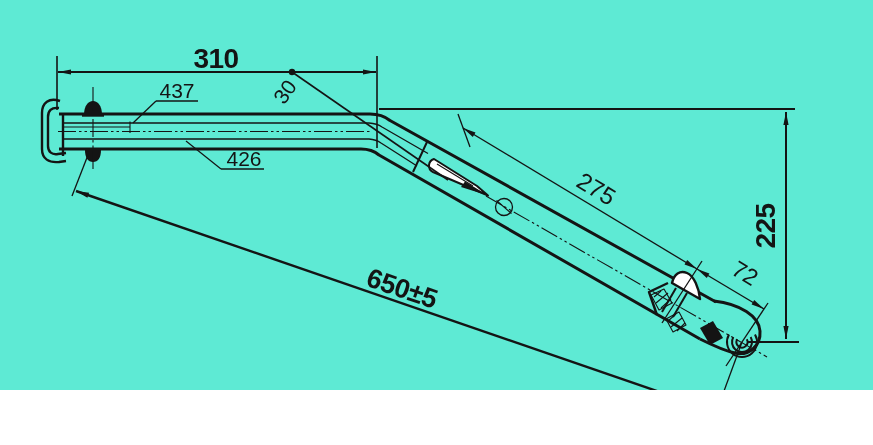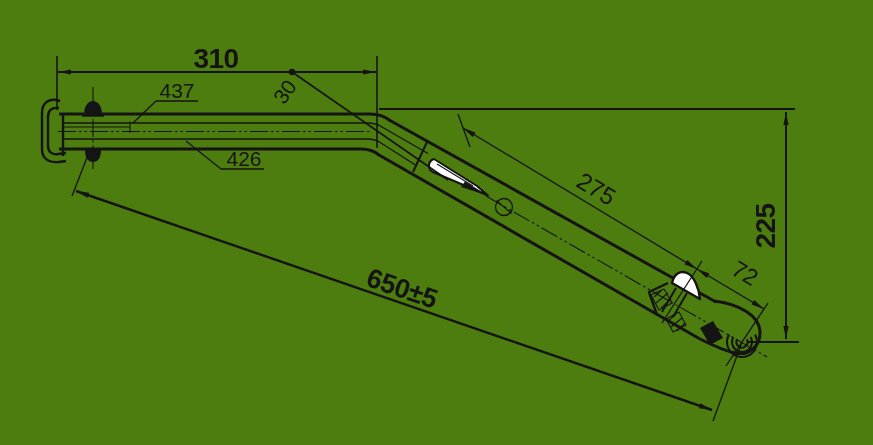--- a/index.html
+++ b/index.html
@@ -1,16 +1,16 @@
 <!DOCTYPE html>
 <html><head>
 <meta charset="utf-8">
 <style>
   html,body{margin:0;padding:0;background:#ffffff;}
-  #canvas{position:relative;width:873px;height:445px;background:#4d7c0f;overflow:hidden;}
+  #canvas{position:relative;width:873px;height:390px;background:#5eead4;overflow:hidden;}
   svg{display:block;}
   svg text{font-family:"Liberation Sans", sans-serif;fill:#141414;}
   .t-big{font-size:28px;font-weight:700;letter-spacing:-0.5px;}
   .t-med{font-size:21px;font-weight:400;}
   .t-dim{font-size:24px;font-weight:400;}
   .t-dim2{font-size:23px;font-weight:400;}
   .t-650{font-size:27px;font-weight:700;letter-spacing:-0.5px;}
   .ln{stroke:#141414;fill:none;stroke-linejoin:round;}
   .s3{stroke-width:3;}
   .s24{stroke-width:2.4;}

